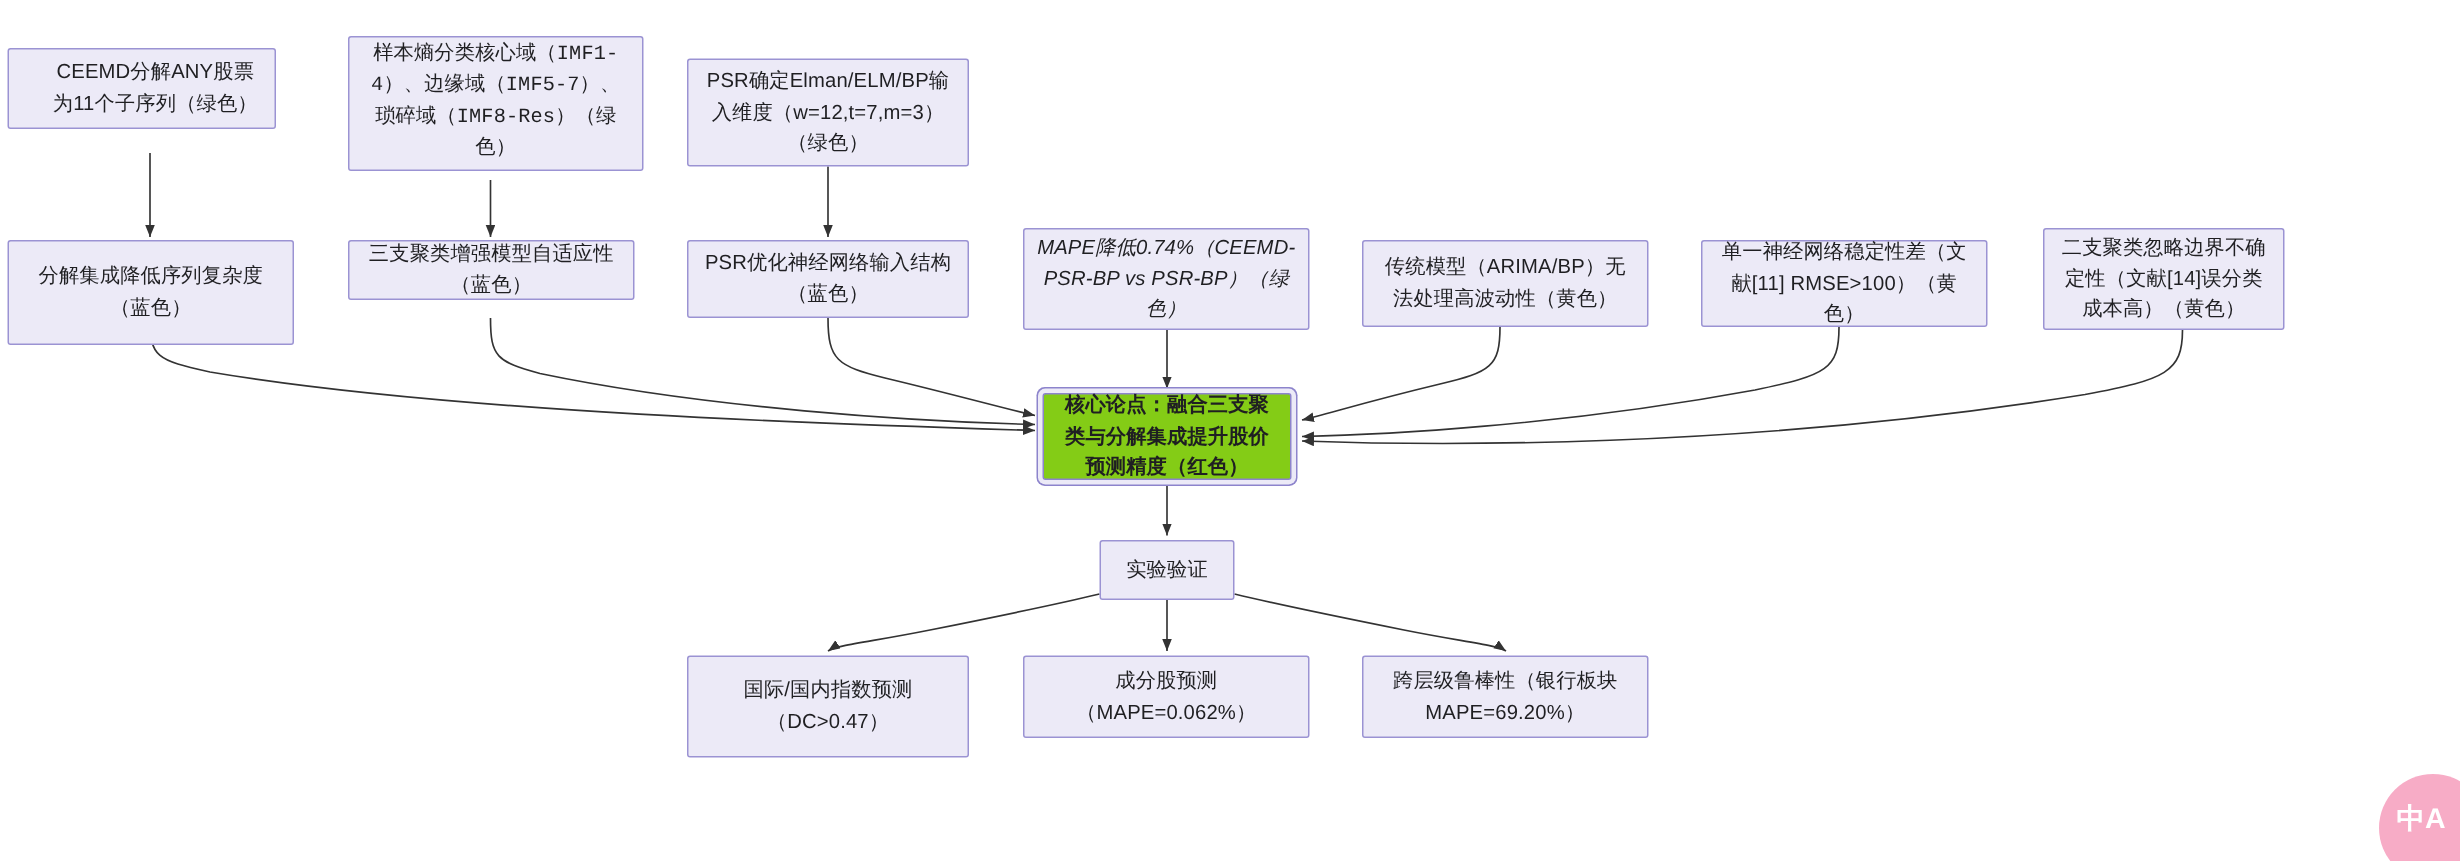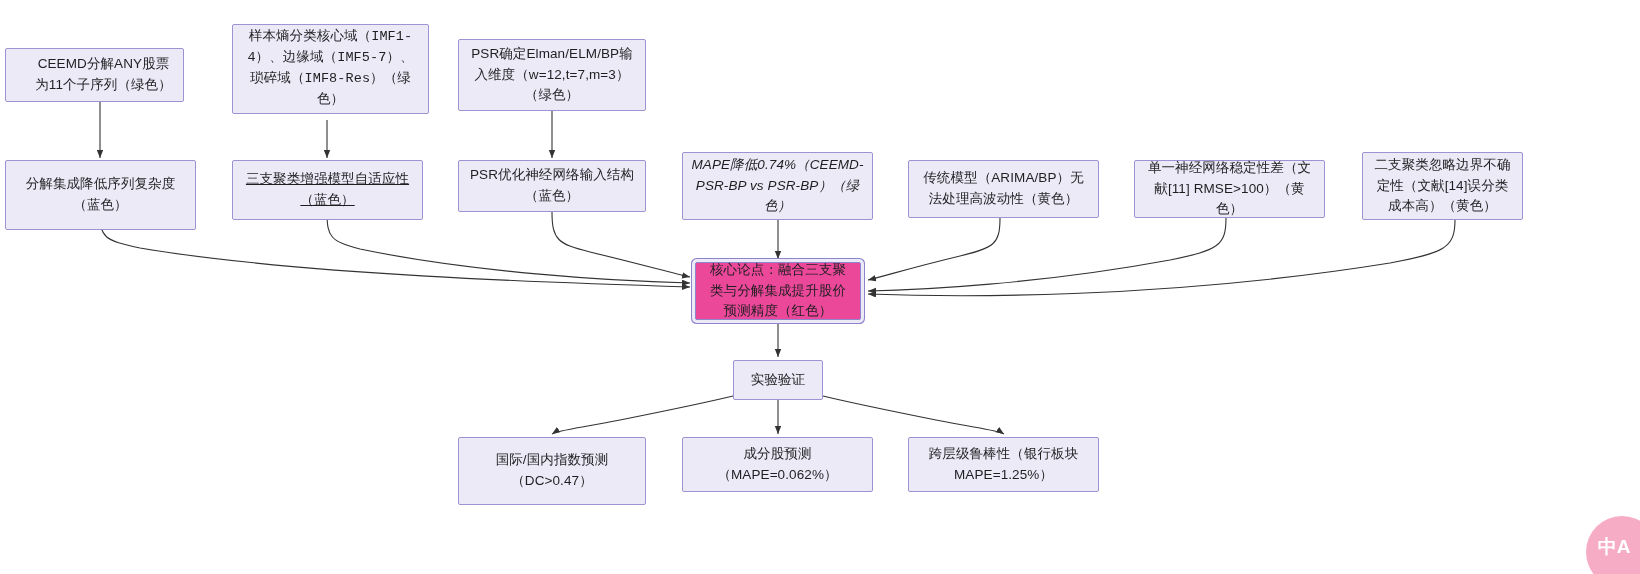--- a/index.html
+++ b/index.html
@@ -39,21 +39,22 @@
     text-align: center;
     color: #1f1f22;
     font-size: 13.5px;
     line-height: 1.55;
     padding: 4px 8px;
     letter-spacing: 0.1px;
   }
   .node.core {
     border: 1px solid #8d84cc;
     box-shadow: 0 0 0 3px #ECEAF7, 0 0 0 4px #8d84cc;
-    background: #ec4899;
+    background: #84cc16;
+    font-weight: bold;
   }
   .node .txt { display: block; width: 100%; }
   .watermark {
     position: absolute;
     right: -18px;
     bottom: -14px;
     width: 72px;
     height: 72px;
     border-radius: 50%;
     background: #F7A8C4;
@@ -95,37 +96,37 @@
       <path d="M1455,220 C1455,248 1444,253 1390,263 C1160,300 950,297 868,294"></path>
 
       <path d="M778,322 L778,357"></path>
 
       <path d="M733,396 C700,404 660,412 620,420 C580,428 558,430 552,434"></path>
       <path d="M778,400 L778,434"></path>
       <path d="M823,396 C856,404 896,412 936,420 C976,428 998,430 1004,434"></path>
     </g>
   </svg>
 
-  <div class="node" style="left:5px;top:48px;width:179px;height:54px;padding-left:26px;">
+  <div class="node" style="left:5px;top:32px;width:179px;height:54px;padding-left:26px;">
     <span class="txt">CEEMD分解ANY股票为11个子序列（绿色）</span>
   </div>
 
   <div class="node" style="left:232px;top:24px;width:197px;height:90px;font-family:Liberation Mono, monospace;">
     <span class="txt">样本熵分类核心域（IMF1-4）、边缘域（IMF5-7）、琐碎域（IMF8-Res）（绿色）</span>
   </div>
 
   <div class="node" style="left:458px;top:39px;width:188px;height:72px;">
     <span class="txt">PSR确定Elman/ELM/BP输入维度（w=12,t=7,m=3）（绿色）</span>
   </div>
 
   <div class="node" style="left:5px;top:160px;width:191px;height:70px;">
     <span class="txt">分解集成降低序列复杂度（蓝色）</span>
   </div>
 
-  <div class="node" style="left:232px;top:160px;width:191px;height:60px;text-decoration:underline;">
+  <div class="node" style="left:232px;top:160px;width:191px;height:40px;">
     <span class="txt">三支聚类增强模型自适应性（蓝色）</span>
   </div>
 
   <div class="node" style="left:458px;top:160px;width:188px;height:52px;align-items:flex-end;">
     <span class="txt">PSR优化神经网络输入结构（蓝色）</span>
   </div>
 
   <div class="node" style="left:682px;top:152px;width:191px;height:68px;font-style:italic;">
     <span class="txt">MAPE降低0.74%（CEEMD-PSR-BP vs PSR-BP）（绿色）</span>
   </div>
@@ -152,20 +153,20 @@
 
   <div class="node" style="left:458px;top:437px;width:188px;height:68px;">
     <span class="txt">国际/国内指数预测（DC&gt;0.47）</span>
   </div>
 
   <div class="node" style="left:682px;top:437px;width:191px;height:55px;">
     <span class="txt">成分股预测（MAPE=0.062%）</span>
   </div>
 
   <div class="node" style="left:908px;top:437px;width:191px;height:55px;">
-    <span class="txt">跨层级鲁棒性（银行板块MAPE=1.25%）</span>
+    <span class="txt">跨层级鲁棒性（银行板块MAPE=69.20%）</span>
   </div>
 
   <div class="watermark">
     <span>中A</span>
   </div>
 
 </div>
 
 </body></html>

